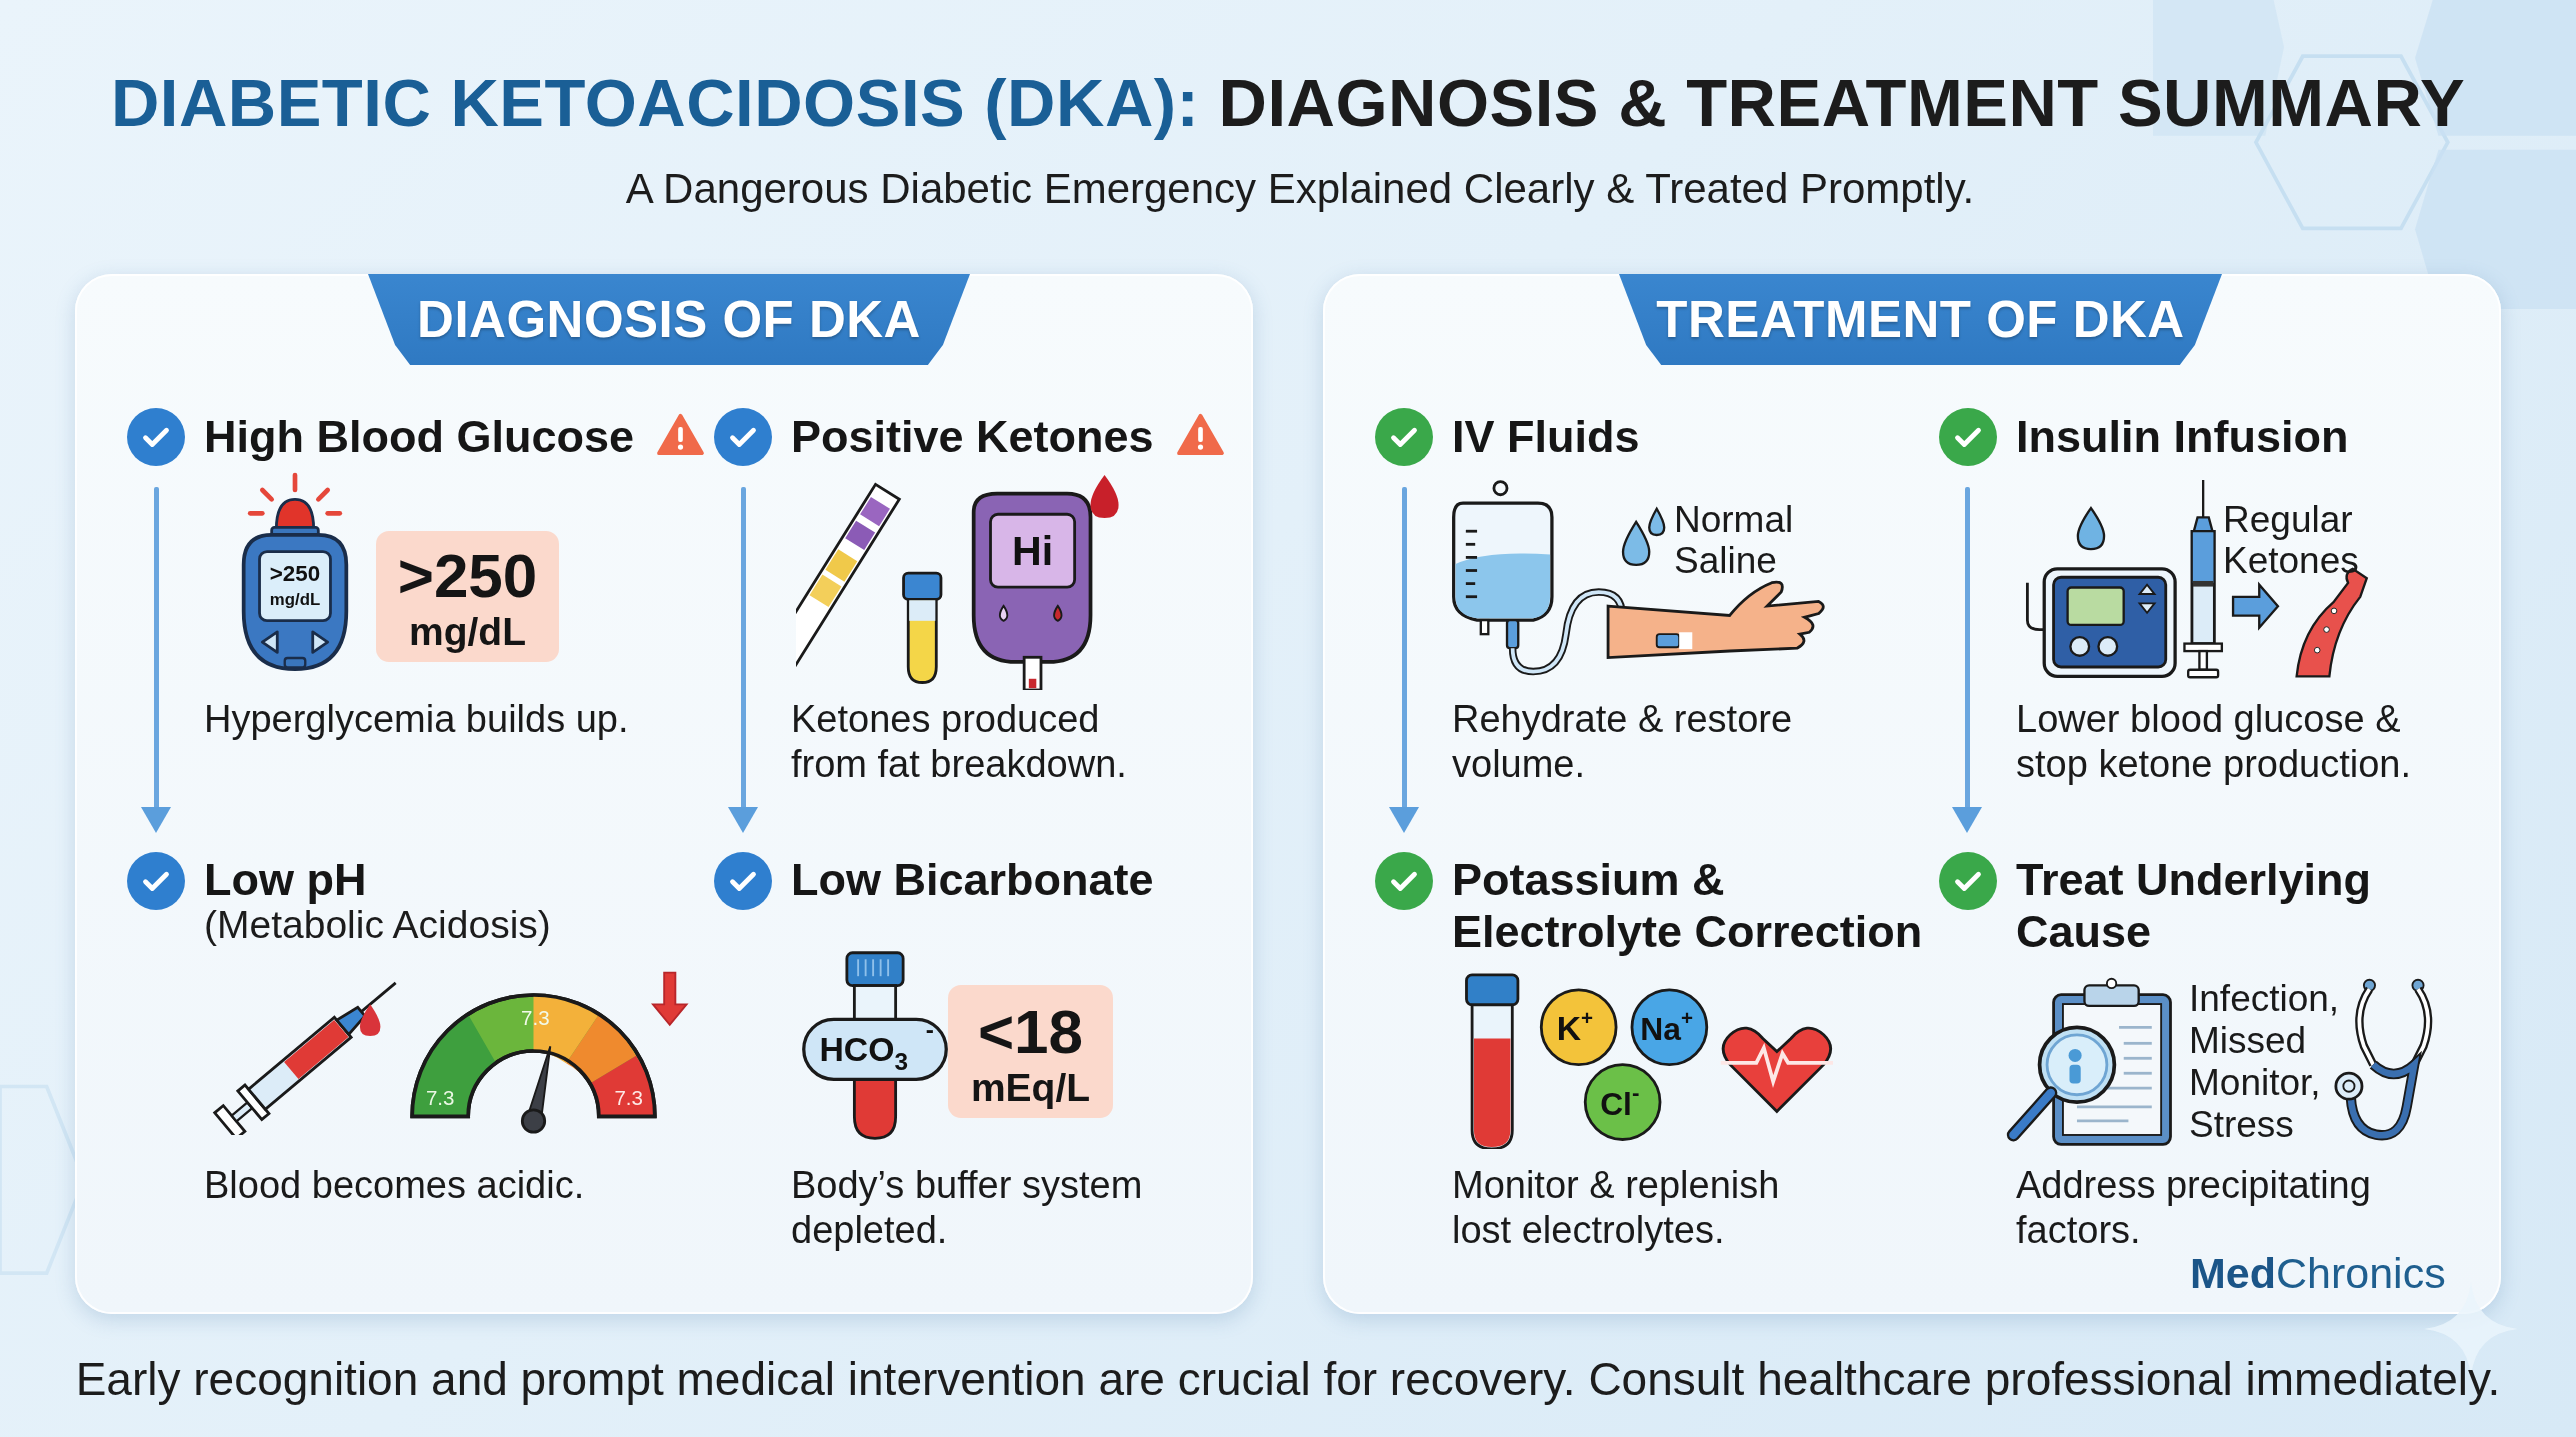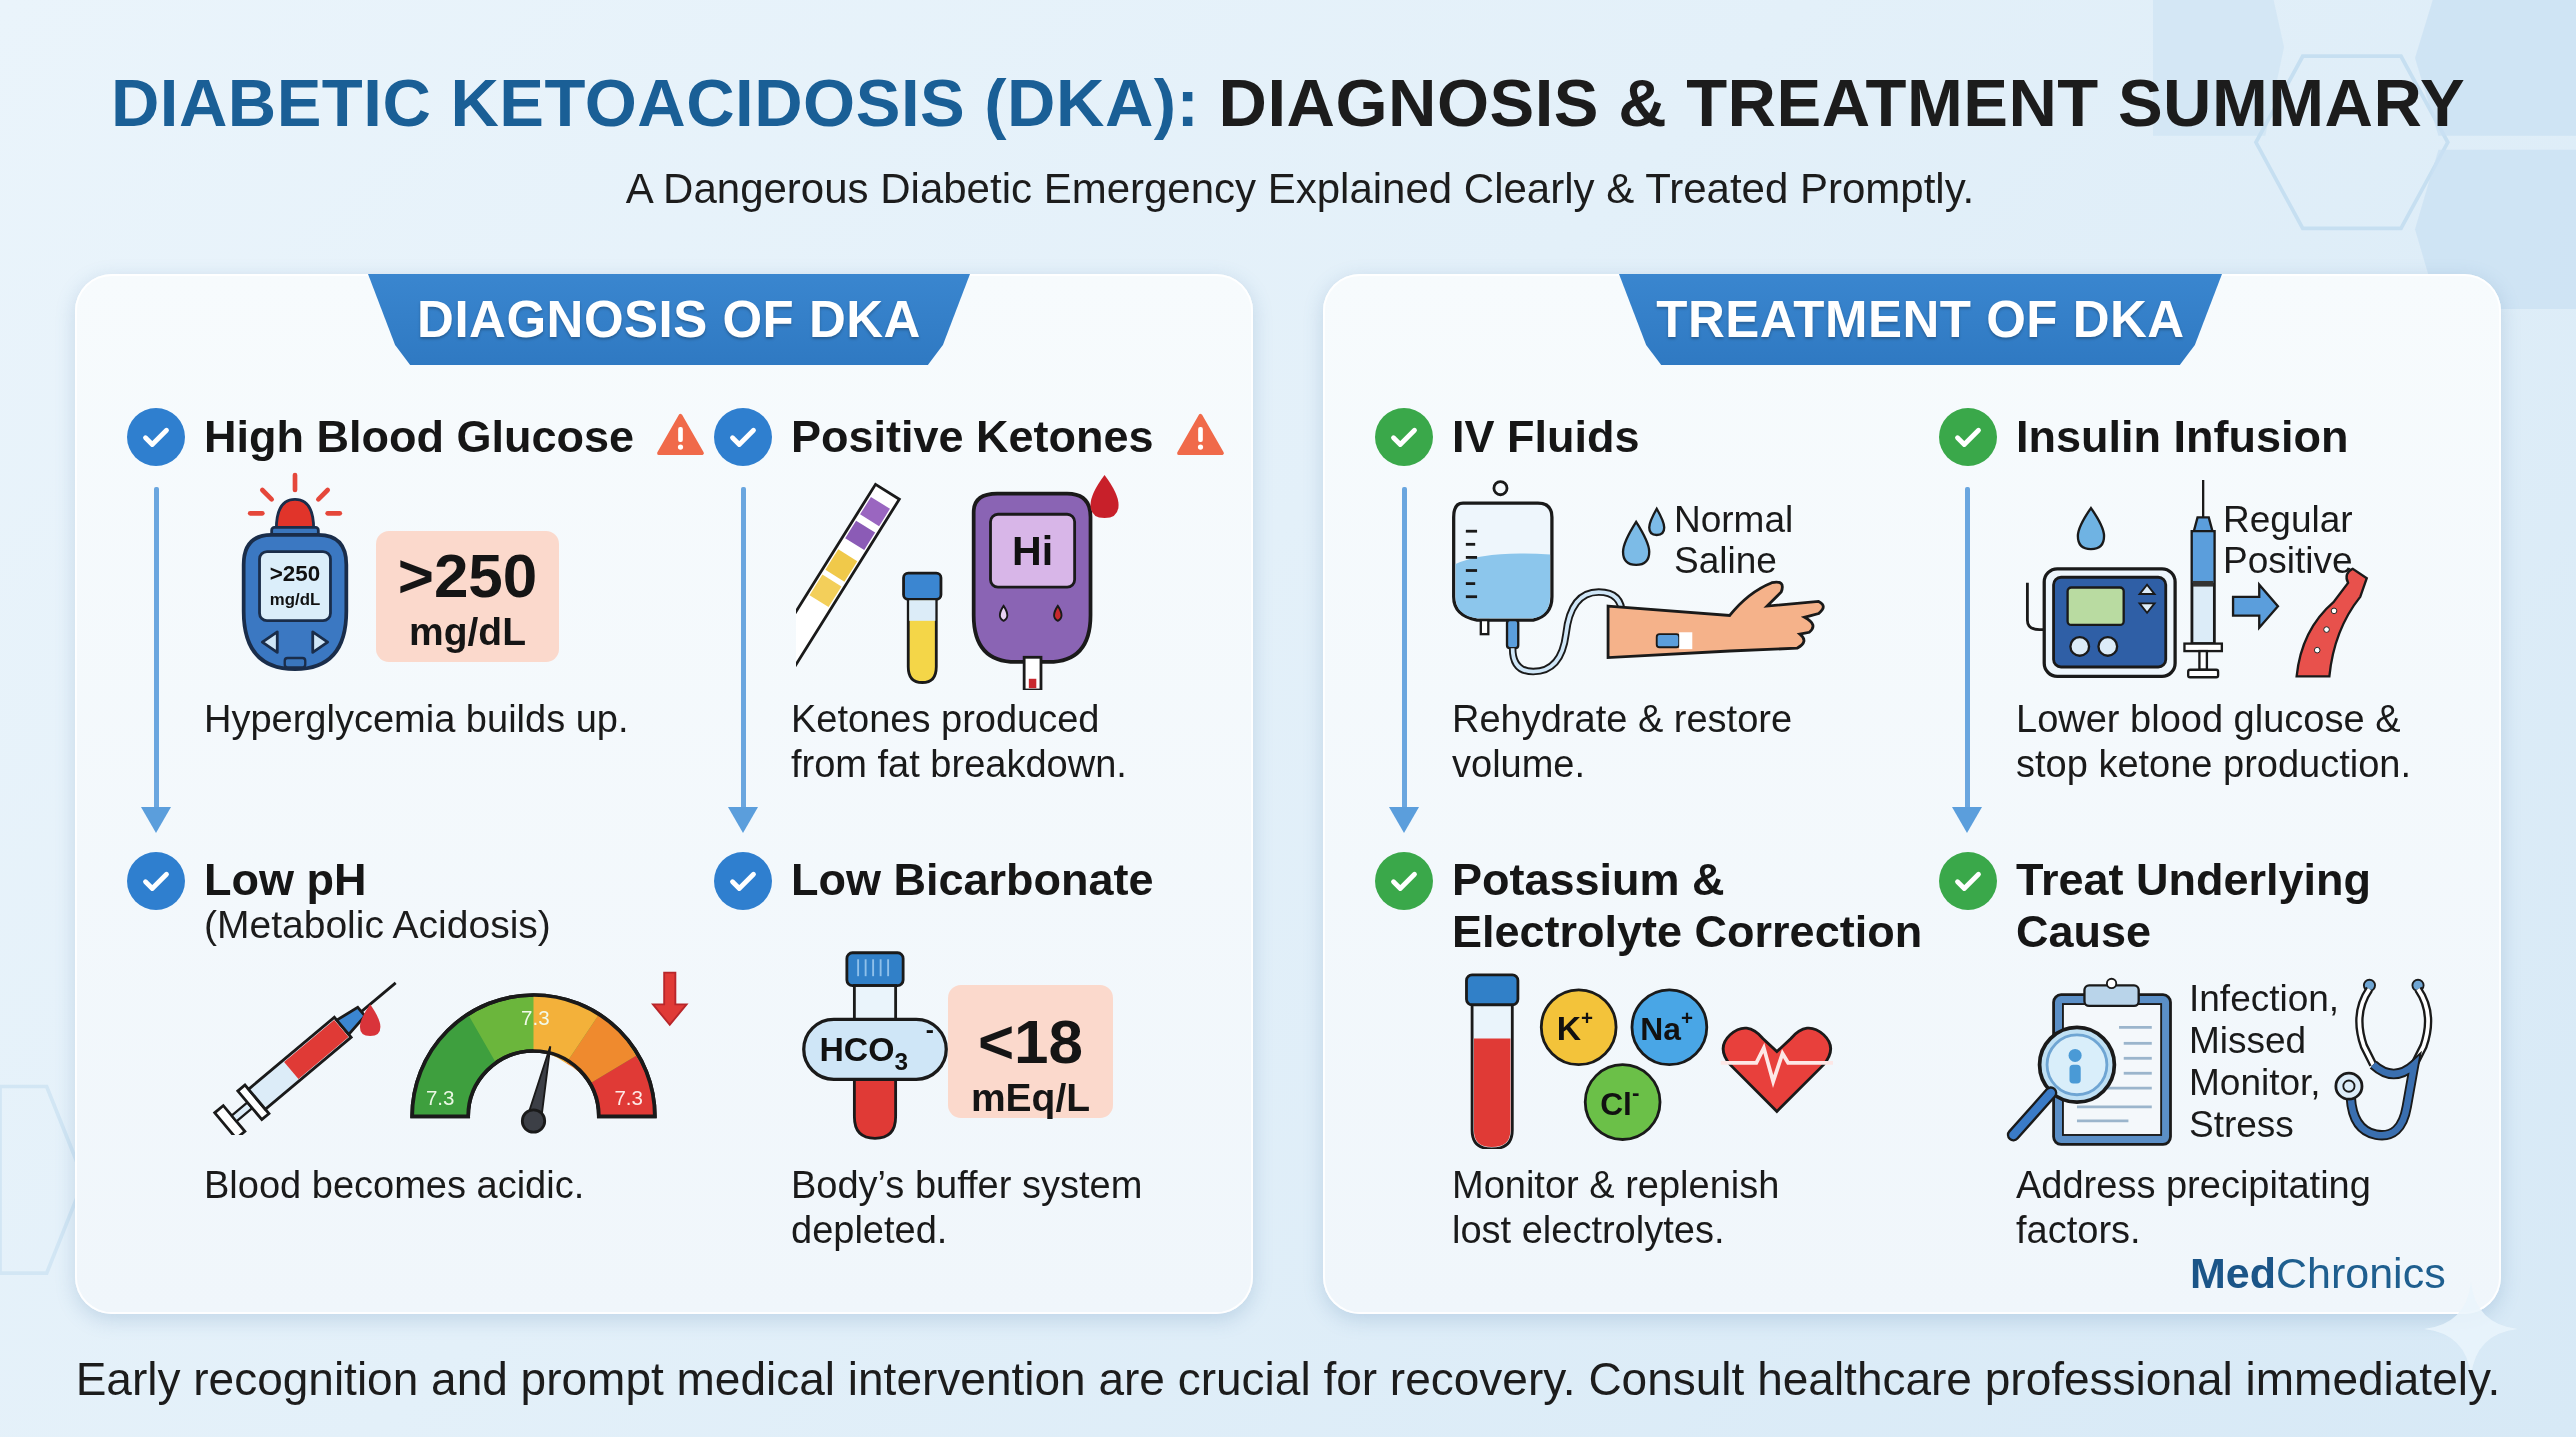--- a/index.html
+++ b/index.html
@@ -242,21 +242,21 @@
           <line x1="78" y1="12" x2="78" y2="30"></line>
           <line x1="86" y1="12" x2="86" y2="30"></line>
           <line x1="94" y1="12" x2="94" y2="30"></line>
         </g>
       <rect x="58" y="40" width="44" height="40" fill="#eaf4fb" stroke="#1a1a1a" stroke-width="3"></rect>
       <path d="M58 130 L102 130 L102 180 Q102 203 80 203 Q58 203 58 180 Z" fill="#e03a36" stroke="#1a1a1a" stroke-width="3"></path>
       <rect x="4" y="76" width="152" height="64" rx="32" fill="#cfe6f7" stroke="#1a1a1a" stroke-width="3.5"></rect>
       <text x="68" y="120" text-anchor="middle" font-family="Liberation Sans, sans-serif" font-size="36" font-weight="bold" fill="#111"><tspan>HCO</tspan><tspan font-size="26" dy="10">3</tspan></text>
       <text x="134" y="96" font-family="Liberation Sans, sans-serif" font-size="26" font-weight="bold" fill="#111">-</text>
     </svg>
-    <div class="value-box" style="left:873px;top:711px;width:165px;height:133px;padding-top:23px;">
+    <div class="value-box" style="left:873px;top:711px;width:165px;height:133px;padding-top:13px;">
       <span class="big">&lt;18</span>
       <span class="unit">mEq/L</span>
     </div>
     <div class="desc" style="left:716px;top:889px;">
       <div>Body’s buffer system</div>
       <div>depleted.</div>
     </div>
   </div>
 </div>
 
@@ -330,21 +330,21 @@
       <rect x="196" y="183" width="8" height="20" fill="#fff" stroke="#1a1a1a" stroke-width="2.5"></rect>
       <rect x="184" y="203" width="32" height="8" rx="2" fill="#fff" stroke="#1a1a1a" stroke-width="2.5"></rect>
       <path d="M232 125 L260 125 L260 112 L280 135 L260 158 L260 145 L232 145 Z" fill="#5b9edc" stroke="#1a1a1a" stroke-width="2.5"></path>
       <path d="M300 210 Q305 160 340 130 L355 110 Q350 100 360 95 L375 105 L368 125 Q340 160 335 210 Z" fill="#e8514c" stroke="#1a1a1a" stroke-width="2.5"></path>
       <circle cx="340" cy="140" r="3" fill="#fff" stroke="#1a1a1a"></circle>
         <circle cx="332" cy="160" r="3" fill="#fff" stroke="#1a1a1a"></circle>
         <circle cx="322" cy="182" r="3" fill="#fff" stroke="#1a1a1a"></circle>
     </svg>
     <div class="label-text" style="left:900px;top:225px;">
       <div>Regular</div>
-      <div>Positive</div>
+      <div>Ketones</div>
     </div>
     <div class="desc" style="left:693px;top:423px;">
       <div>Lower blood glucose &amp;</div>
       <div>stop ketone production.</div>
     </div>
   </div>
 
   <div class="item" style="left:0;top:0;">
     <div class="check green" style="left:52px;top:578px;">
       <svg viewBox="0 0 24 24">

